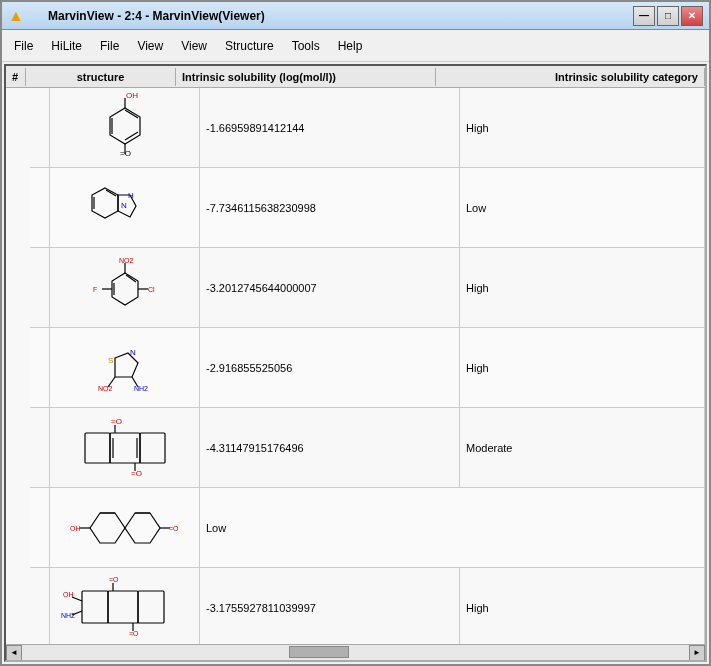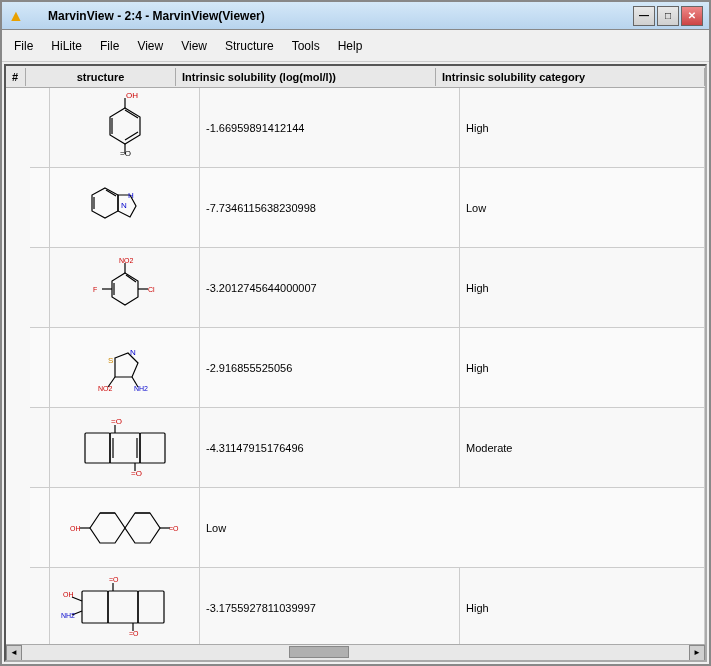--- a/index.html
+++ b/index.html
@@ -106,21 +106,21 @@
     .col-header {
       border-right: 1px solid #aaa;
       padding: 3px 6px;
       font-size: 11px;
       font-weight: bold;
       overflow: hidden;
     }
     .col-num { width: 20px; min-width: 20px; }
     .col-structure { width: 150px; min-width: 150px; text-align: center; }
     .col-solubility { width: 260px; min-width: 260px; }
-    .col-category { flex: 1; }
+    .col-category { flex: 1; text-align: right; }
     .table-body {
       flex: 1;
       overflow-y: auto;
       overflow-x: hidden;
       display: flex;
       flex-direction: column;
       margin-left: 24px;
     }
     .table-body::-webkit-scrollbar { width: 16px; }
     .table-body::-webkit-scrollbar-track { background: #e8e8e8; }

